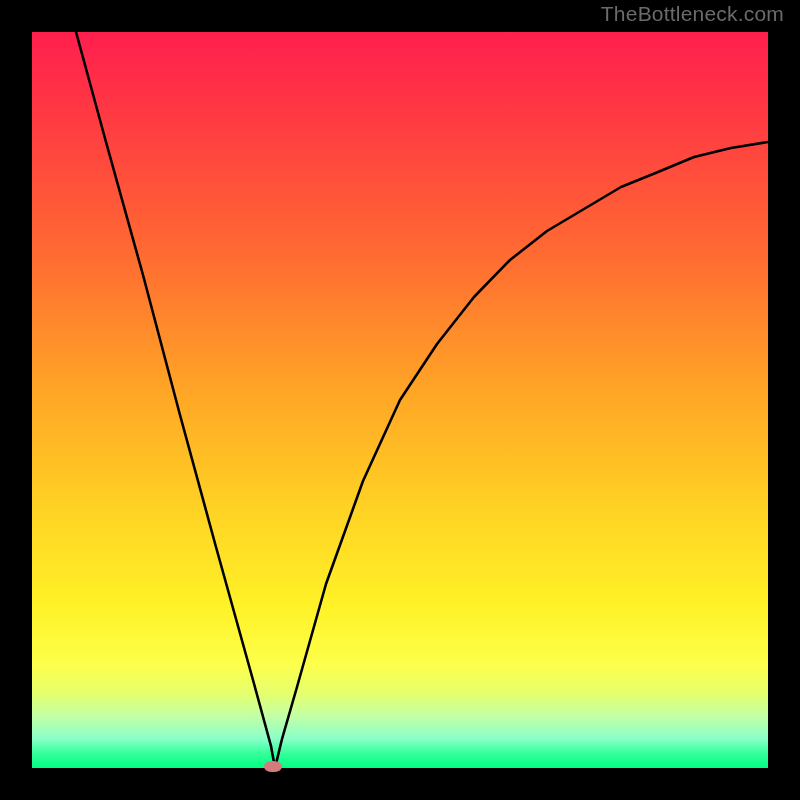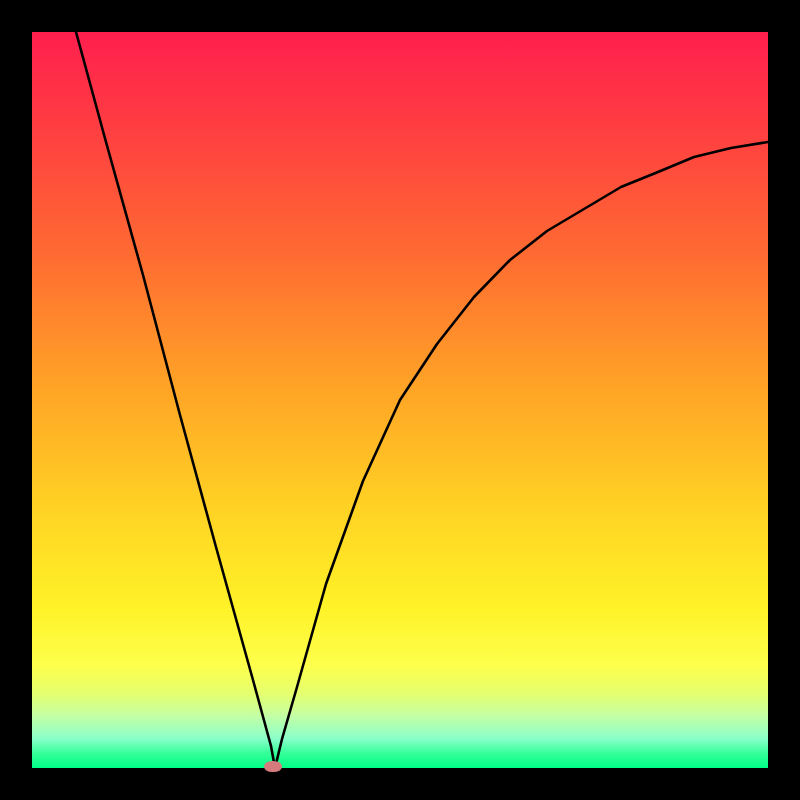--- a/index.html
+++ b/index.html
@@ -62,20 +62,21 @@
     border-radius: 50% / 55%;
     left: 232px;
     bottom: -4px;
   }
 </style>
 </head>
 <body>
 
 <div class="frame">
 
+  <div class="watermark">TheBottleneck.com</div>
 
   <div class="plot-area">
 
     <svg class="curve" width="736" height="736" viewBox="0 0 736 736">
       <path fill="none" stroke="#000000" stroke-width="2.6" stroke-linecap="round" stroke-linejoin="round" d="M 44 0
                L 74 110
                L 111 243
                L 148 383
                L 184 515
                L 221 648

